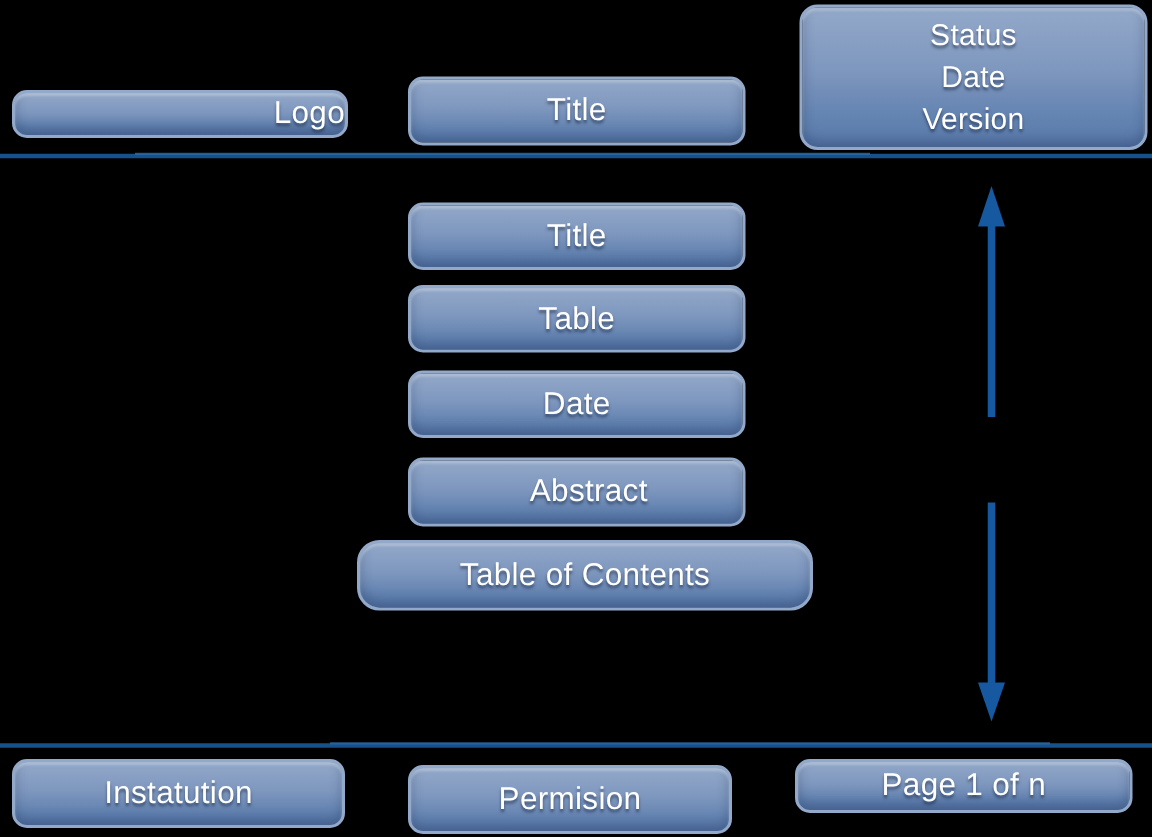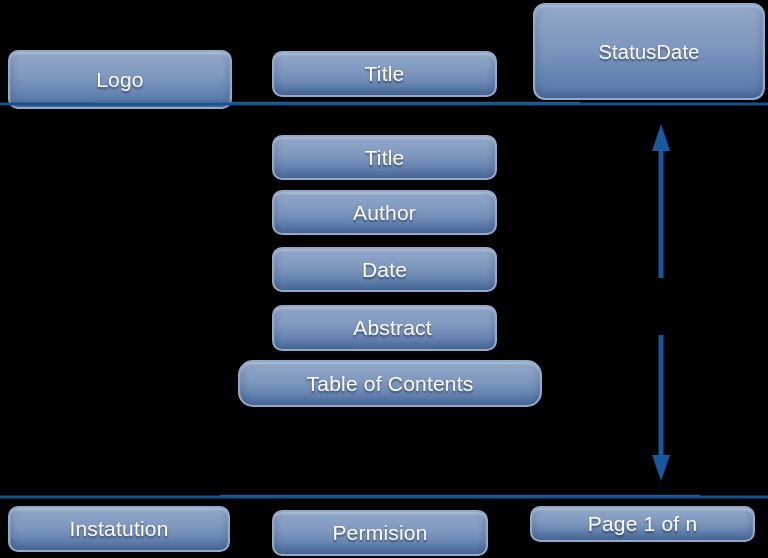--- a/index.html
+++ b/index.html
@@ -27,26 +27,26 @@
     background: linear-gradient(180deg, #9cb0cf 0%, #809abf 0%, #92a8c9 2%, #7e97be 45%, #6282b0 80%, #5a7aab 100%);
     border: 2px solid #93a9c9;
     border-radius: 10px;
     box-shadow: inset 0 2px 2px rgba(255,255,255,0.30),
                 inset 0 -4px 8px rgba(25,45,85,0.35),
                 0 2px 4px rgba(0,0,0,0.65);
     text-shadow: 0 2px 2px rgba(15,25,50,0.55);
   }
   .box-status {
     border-radius: 12px;
-    flex-direction: row;
+    flex-direction: column;
     font-size: 20px;
     line-height: 28px;
   }
   
-  .pos-logo        { left: 8px;   top: 50px;  width: 224px; height: 59px; }
+  .pos-logo        { left: 8px;   top: 60px;  width: 224px; height: 32px; justify-content: flex-end; }
   .pos-title-top   { left: 272px; top: 51px;  width: 225px; height: 46px; }
   .pos-status      { left: 533px; top: 3px;   width: 232px; height: 97px; }
   
   .pos-title-mid   { left: 272px; top: 135px; width: 225px; height: 45px; }
   .pos-author      { left: 272px; top: 190px; width: 225px; height: 45px; }
   .pos-date        { left: 272px; top: 247px; width: 225px; height: 45px; }
   .pos-abstract    { left: 272px; top: 305px; width: 225px; height: 46px; padding-left: 16px; }
   .pos-toc         { left: 238px; top: 360px; width: 304px; height: 47px; border-radius: 15px; }
   
   .pos-institution { left: 8px;   top: 506px; width: 222px; height: 46px; }
@@ -67,27 +67,28 @@
 
 <div class="box pos-logo">
   <span>Logo</span>
 </div>
 <div class="box pos-title-top">
   <span>Title</span>
 </div>
 <div class="box box-status pos-status">
   <span>Status</span>
   <span>Date</span>
+  <span>Version</span>
 </div>
 
 <div class="box pos-title-mid">
   <span>Title</span>
 </div>
 <div class="box pos-author">
-  <span>Author</span>
+  <span>Table</span>
 </div>
 <div class="box pos-date">
   <span>Date</span>
 </div>
 <div class="box pos-abstract">
   <span>Abstract</span>
 </div>
 <div class="box pos-toc">
   <span>Table of Contents</span>
 </div>

